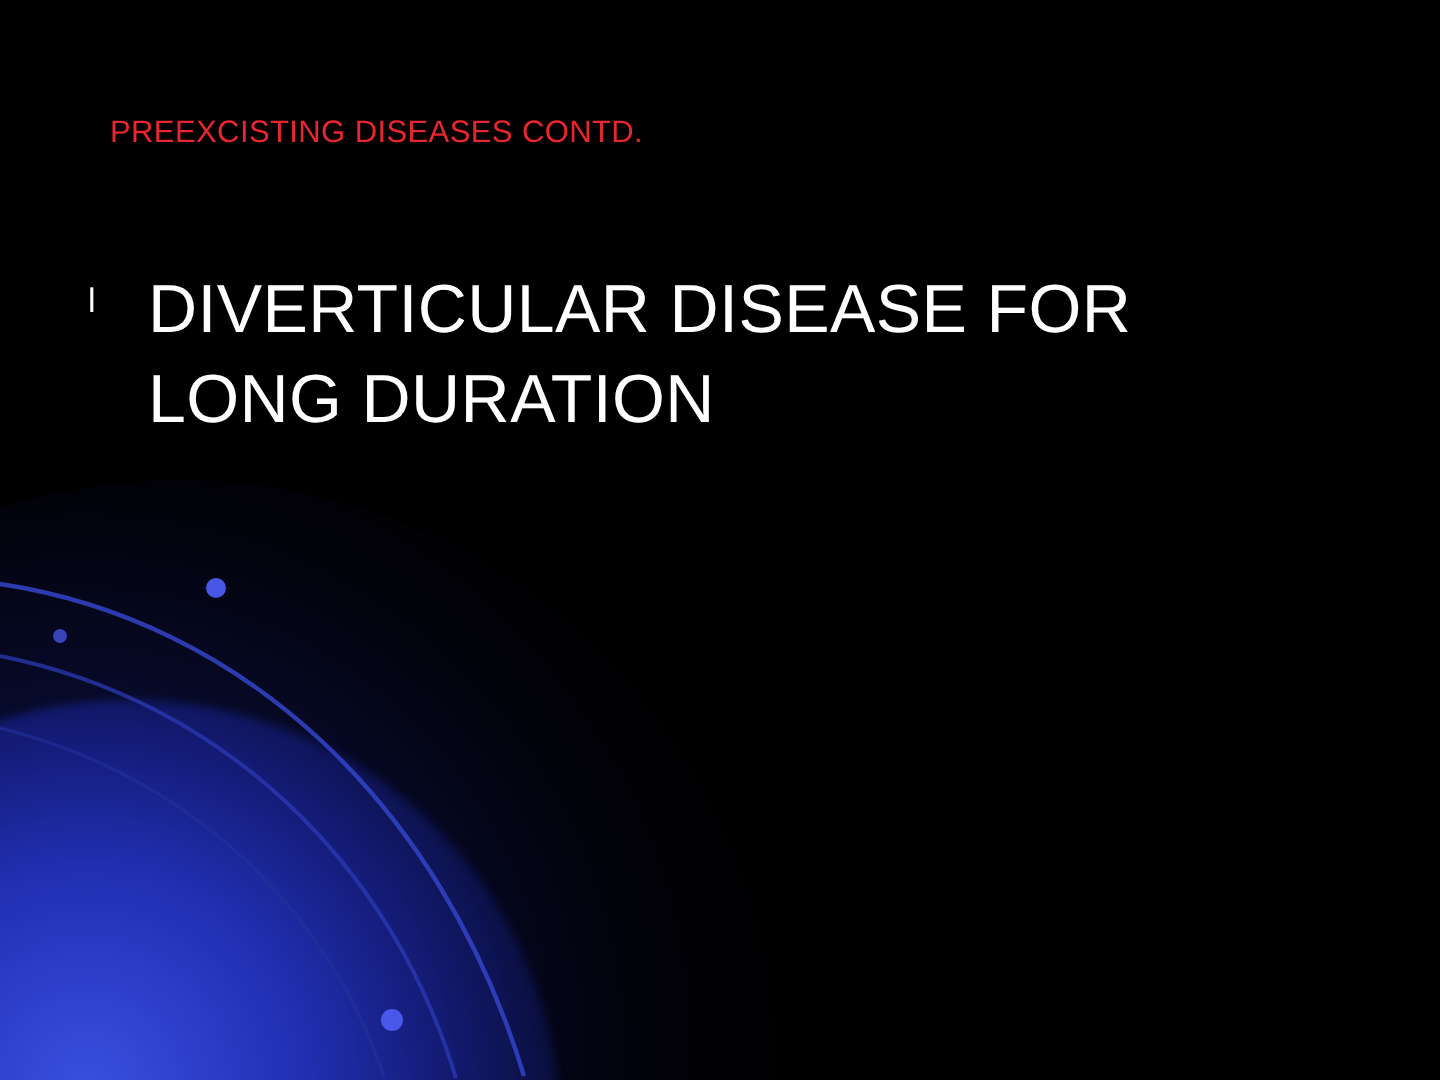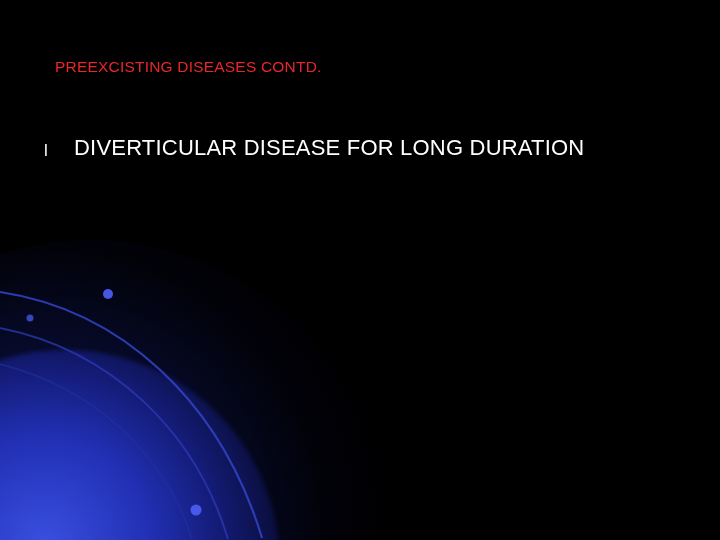--- a/index.html
+++ b/index.html
@@ -70,21 +70,21 @@
     color: #ffffff;
     font-size: 17px;
     line-height: 1;
     width: 30px;
     flex: 0 0 30px;
     padding-top: 9px;
     text-align: left;
   }
   .bullet-text {
     color: #ffffff;
-    font-size: 22px;
+    font-size: 34px;
     line-height: 1.32;
     letter-spacing: 0.2px;
     max-width: 575px;
   }
 </style>
 </head>
 <body>
 
 <div class="slide">
 

